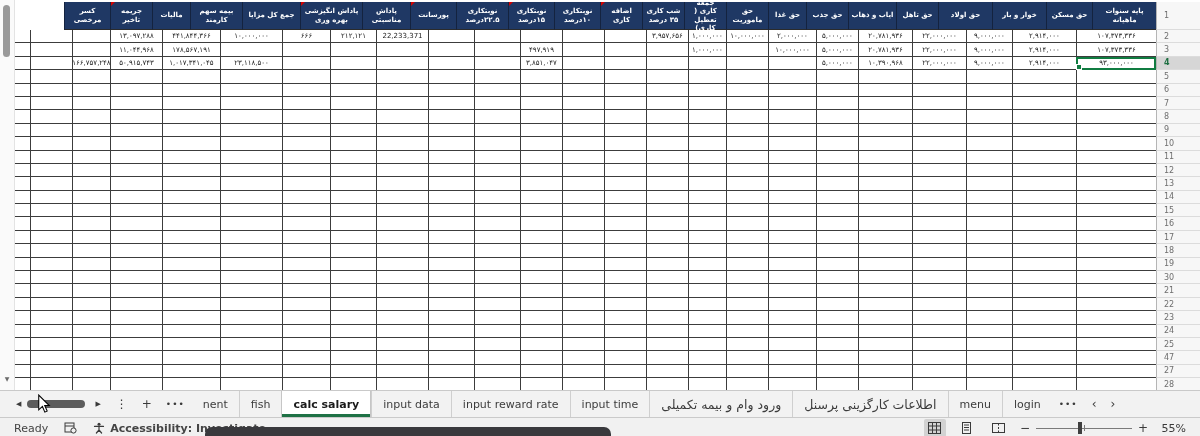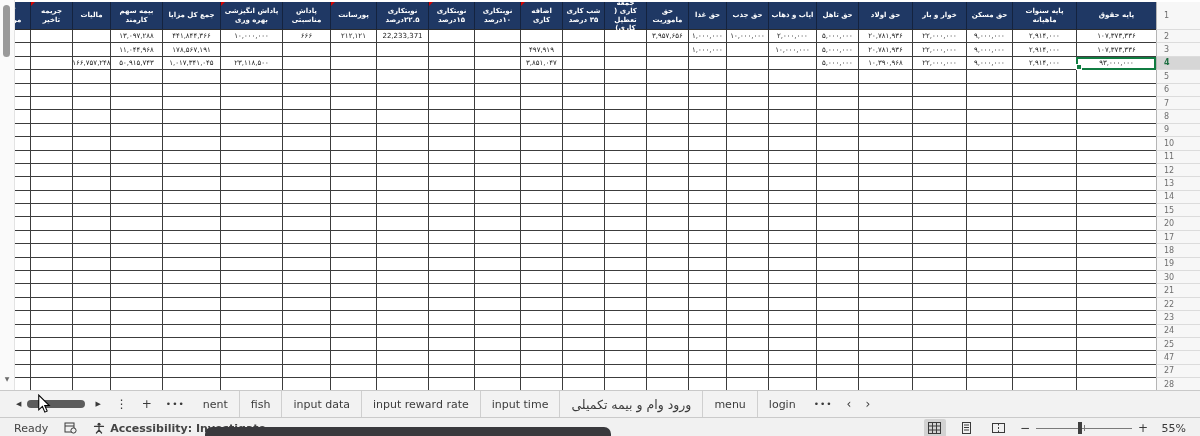--- a/index.html
+++ b/index.html
@@ -70,21 +70,20 @@
 <div class="app">
 
   <div class="sheet">
     <div class="vscroll">
       <div class="vthumb"></div>
       <div class="varrow">▼</div>
     </div>
     <div class="gridwrap" id="grid">
         <div class="row header-row">
           <div class="rowhdr">1</div>
-          <div class="hcell" style="width: 80px;">پایه حقوق</div>
           <div class="hcell" style="width: 64px;">پایه سنوات ماهیانه</div>
           <div class="hcell" style="width: 46px;">حق مسکن</div>
           <div class="hcell" style="width: 54px;">خوار و بار</div>
           <div class="hcell" style="width: 54px;">حق اولاد</div>
           <div class="hcell" style="width: 42px;">حق تاهل</div>
           <div class="hcell" style="width: 48px;">ایاب و ذهاب</div>
           <div class="hcell" style="width: 42px;">حق جذب</div>
           <div class="hcell" style="width: 38px;">حق غذا</div>
           <div class="hcell" style="width: 42px;">حق ماموریت</div>
           <div class="hcell" style="width: 42px;">جمعه کاری ( تعطیل کاری)</div>
@@ -553,21 +552,21 @@
           <div class="cell" style="width: 46px;"></div>
           <div class="cell" style="width: 48px;"></div>
           <div class="cell" style="width: 62px;"></div>
           <div class="cell" style="width: 58px;"></div>
           <div class="cell" style="width: 52px;"></div>
           <div class="cell" style="width: 38px;"></div>
           <div class="cell" style="width: 42px;"></div>
           <div class="cell" style="width: 46px;"></div>
         </div>
         <div class="row">
-          <div class="rowhdr">20</div>
+          <div class="rowhdr">16</div>
           <div class="cell" style="width: 80px;"></div>
           <div class="cell" style="width: 64px;"></div>
           <div class="cell" style="width: 46px;"></div>
           <div class="cell" style="width: 54px;"></div>
           <div class="cell" style="width: 54px;"></div>
           <div class="cell" style="width: 42px;"></div>
           <div class="cell" style="width: 48px;"></div>
           <div class="cell" style="width: 42px;"></div>
           <div class="cell" style="width: 38px;"></div>
           <div class="cell" style="width: 42px;"></div>
@@ -920,24 +919,26 @@
         <div class="sthumb"></div>
       </div>
       <span class="sarrow">▶</span>
     </div>
     <span class="tbtn">⋮</span>
     <span class="tbtn">+</span>
     <span class="tbtn small">•••</span>
     <div class="tabs" id="tabs">
         <div class="tab clip">nent</div>
         <div class="tab">fish</div>
+        <div class="tab active">calc salary</div>
         <div class="tab">input data</div>
         <div class="tab">input reward rate</div>
         <div class="tab">input time</div>
         <div class="tab fa">ورود وام و بیمه تکمیلی</div>
+        <div class="tab fa">اطلاعات کارگزینی پرسنل</div>
         <div class="tab">menu</div>
         <div class="tab">login</div>
       </div>
     <span class="tbtn small">•••</span>
     <span class="tbtn">‹</span>
     <span class="tbtn">›</span>
   </div>
 
   <div class="statusbar">
     <div class="sb-left">

